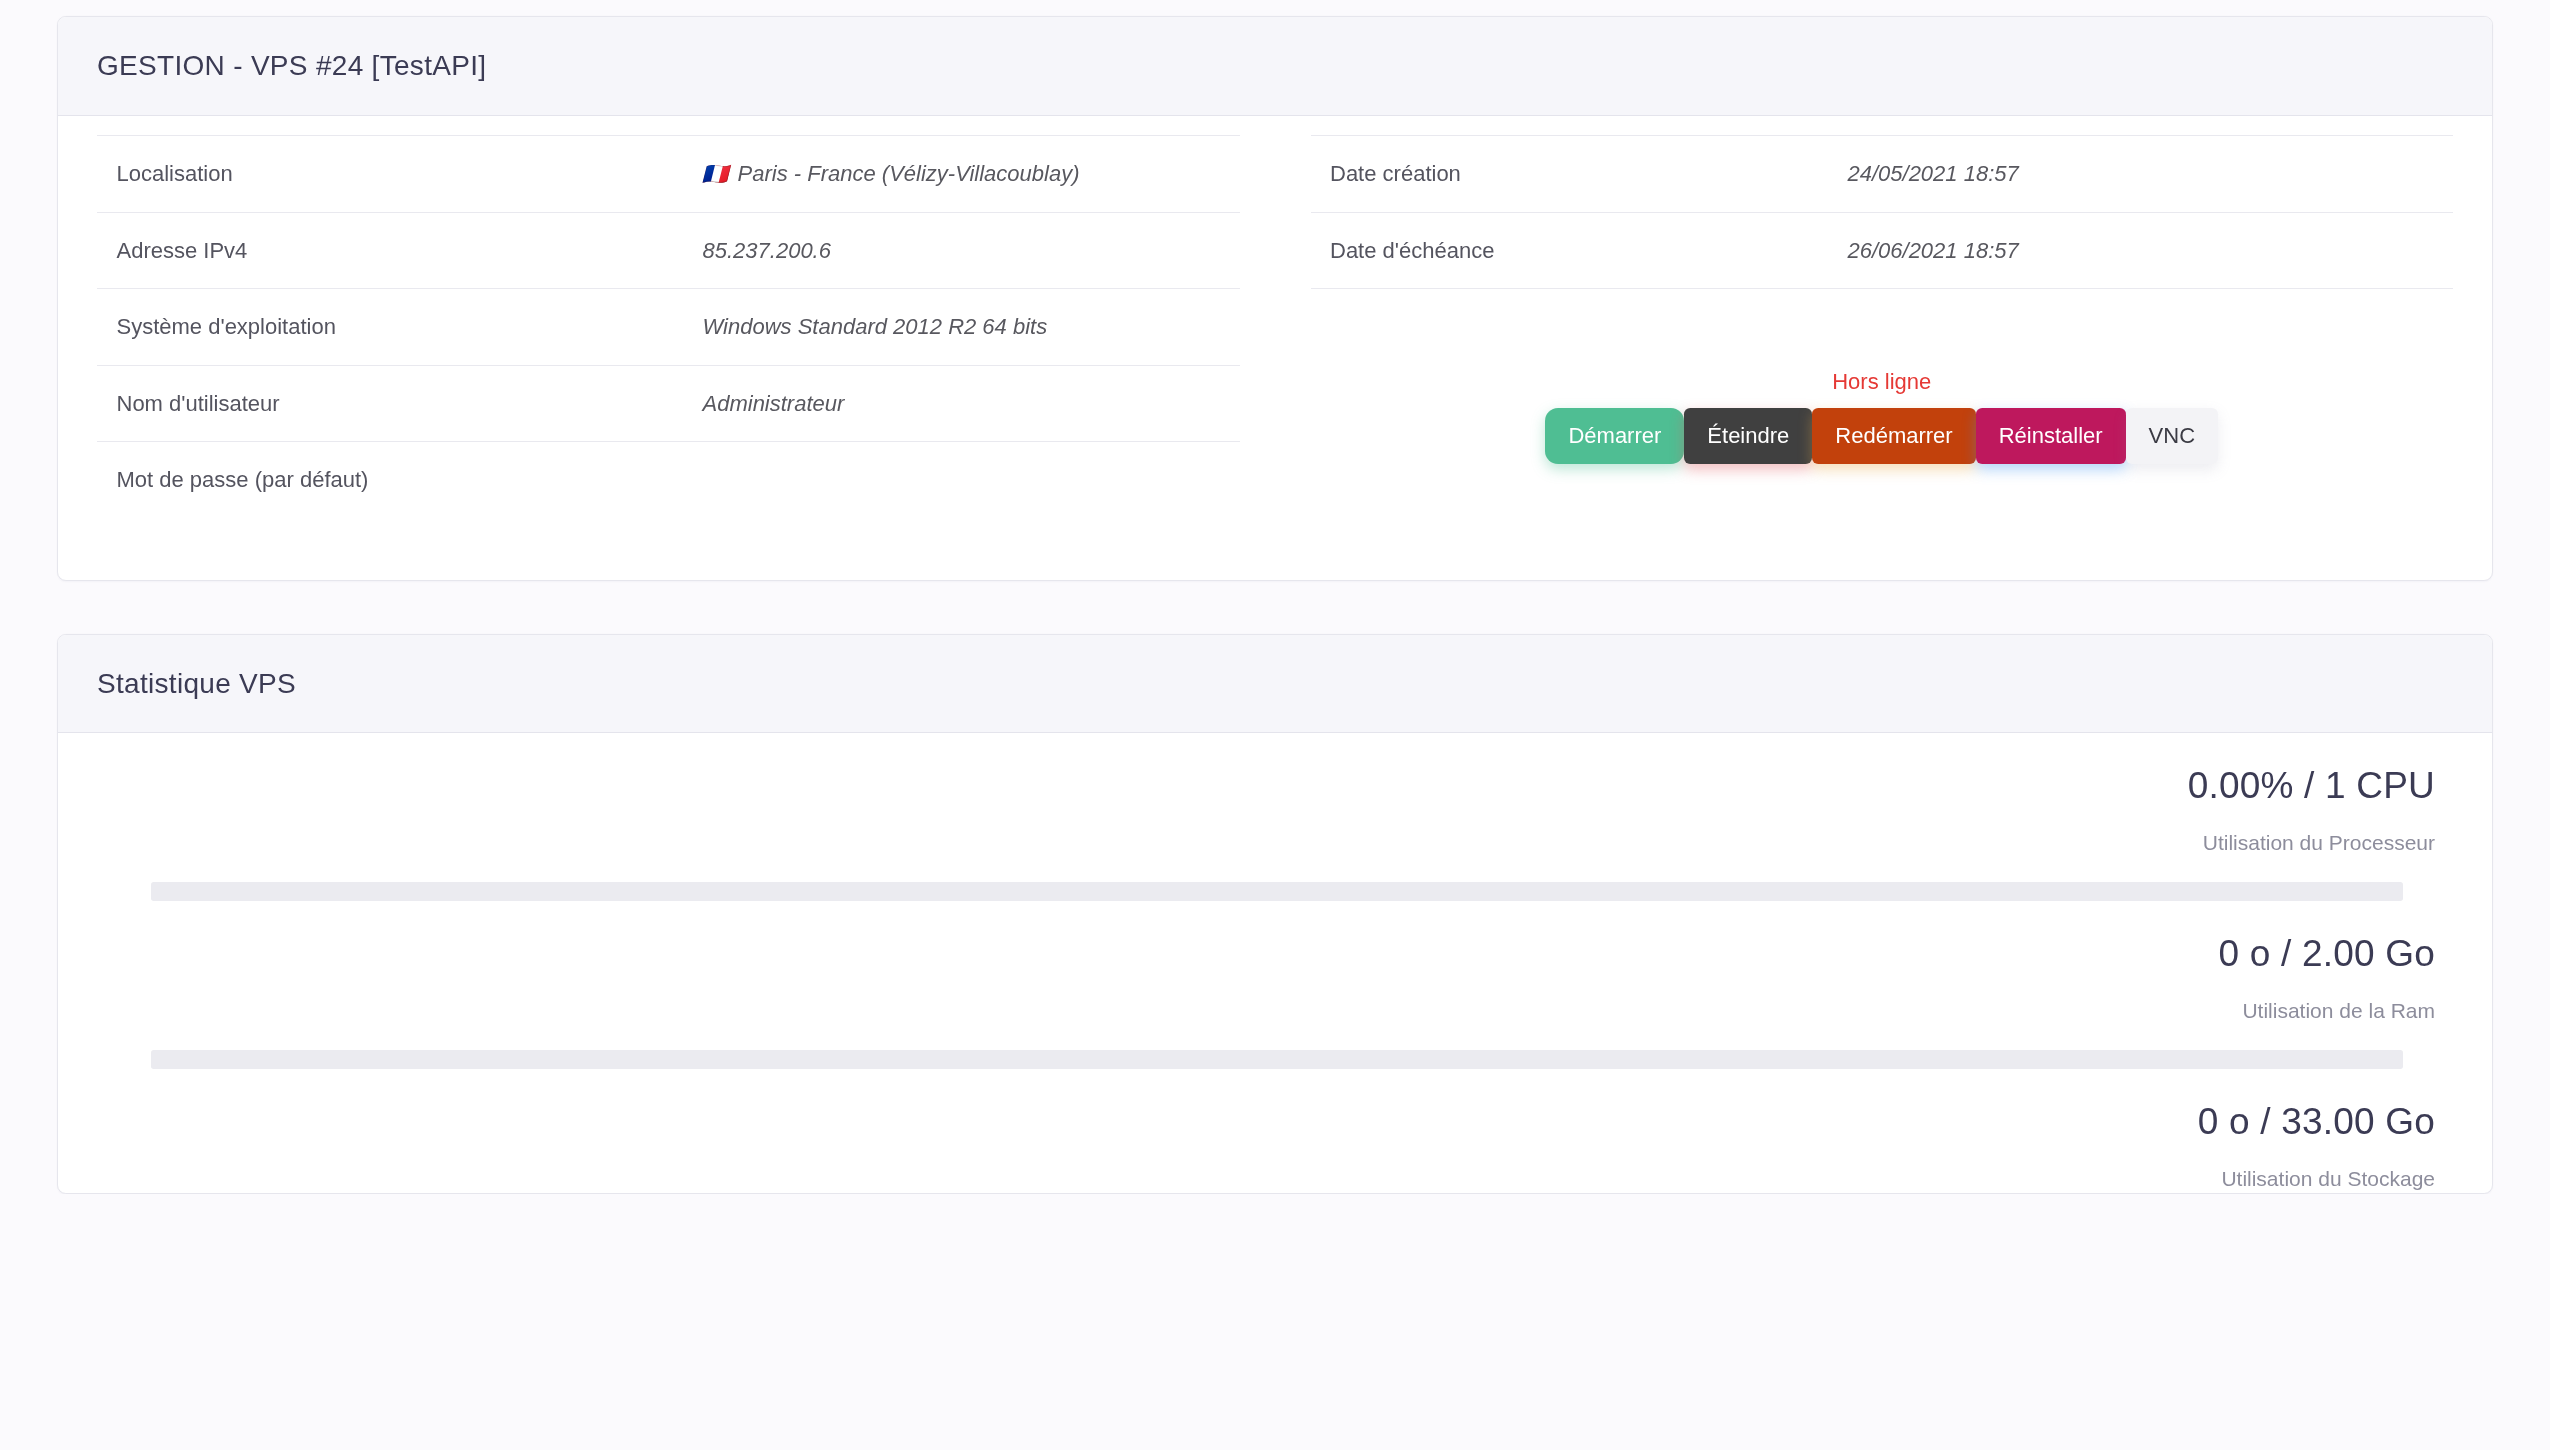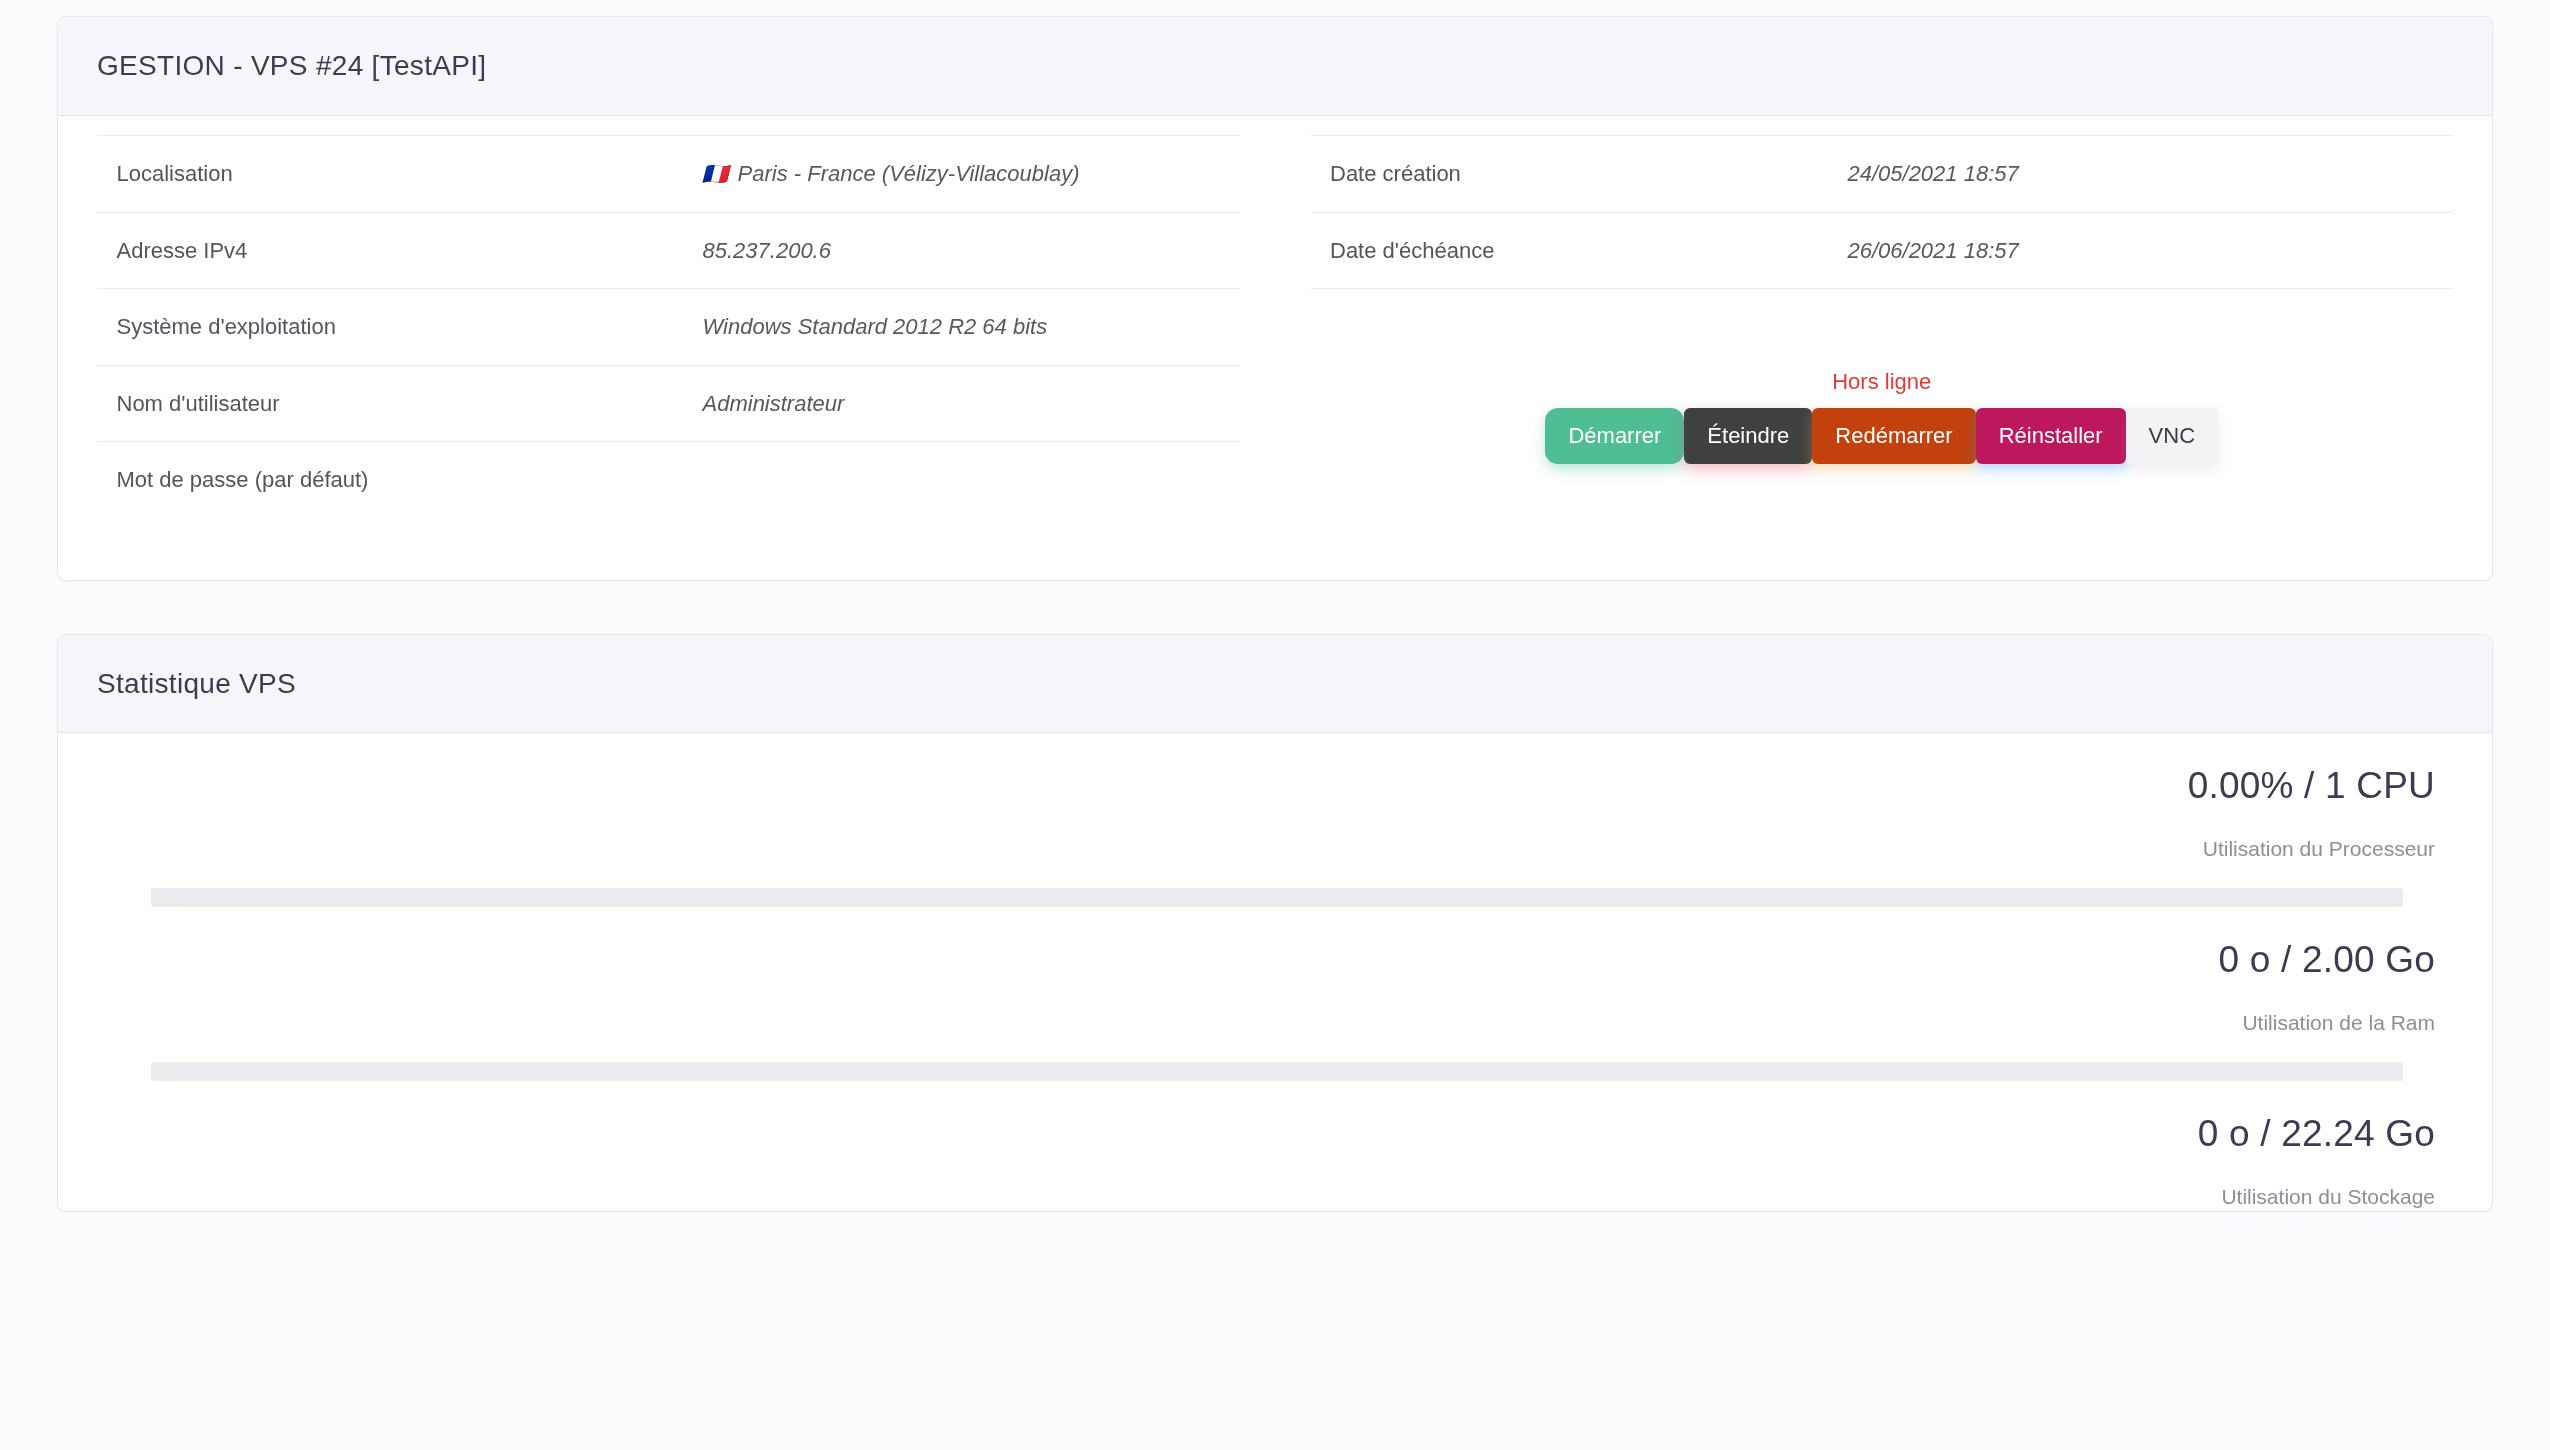--- a/index.html
+++ b/index.html
@@ -142,21 +142,21 @@
     font-size: 37px;
     color: #3b3b54;
     font-weight: 400;
     line-height: 1.25;
     letter-spacing: 0.2px;
   }
 
   .stat-label {
     font-size: 21px;
     color: #8d8d9c;
-    margin-top: 27px;
+    margin-top: 21px;
     line-height: 1.25;
   }
 
   .progress-track {
     margin: 25px 0 0 0;
     height: 19.5px;
     background: #ebebf0;
     border-radius: 2.7px;
     position: relative;
     overflow: hidden;
@@ -268,20 +268,20 @@
       </div>
       <div class="progress-wrap">
         <div class="progress-track">
           <div class="progress-fill" style="width: 0%;"></div>
         </div>
       </div>
     </div>
 
     <div class="stat-row">
       <div class="stat-text">
-        <div class="stat-value">0 o / 22.24 Go</div>
+        <div class="stat-value">0 o / 33.00 Go</div>
         <div class="stat-label">Utilisation du Stockage</div>
       </div>
     </div>
 
   </div>
 </section>
 
 
 </body></html>

